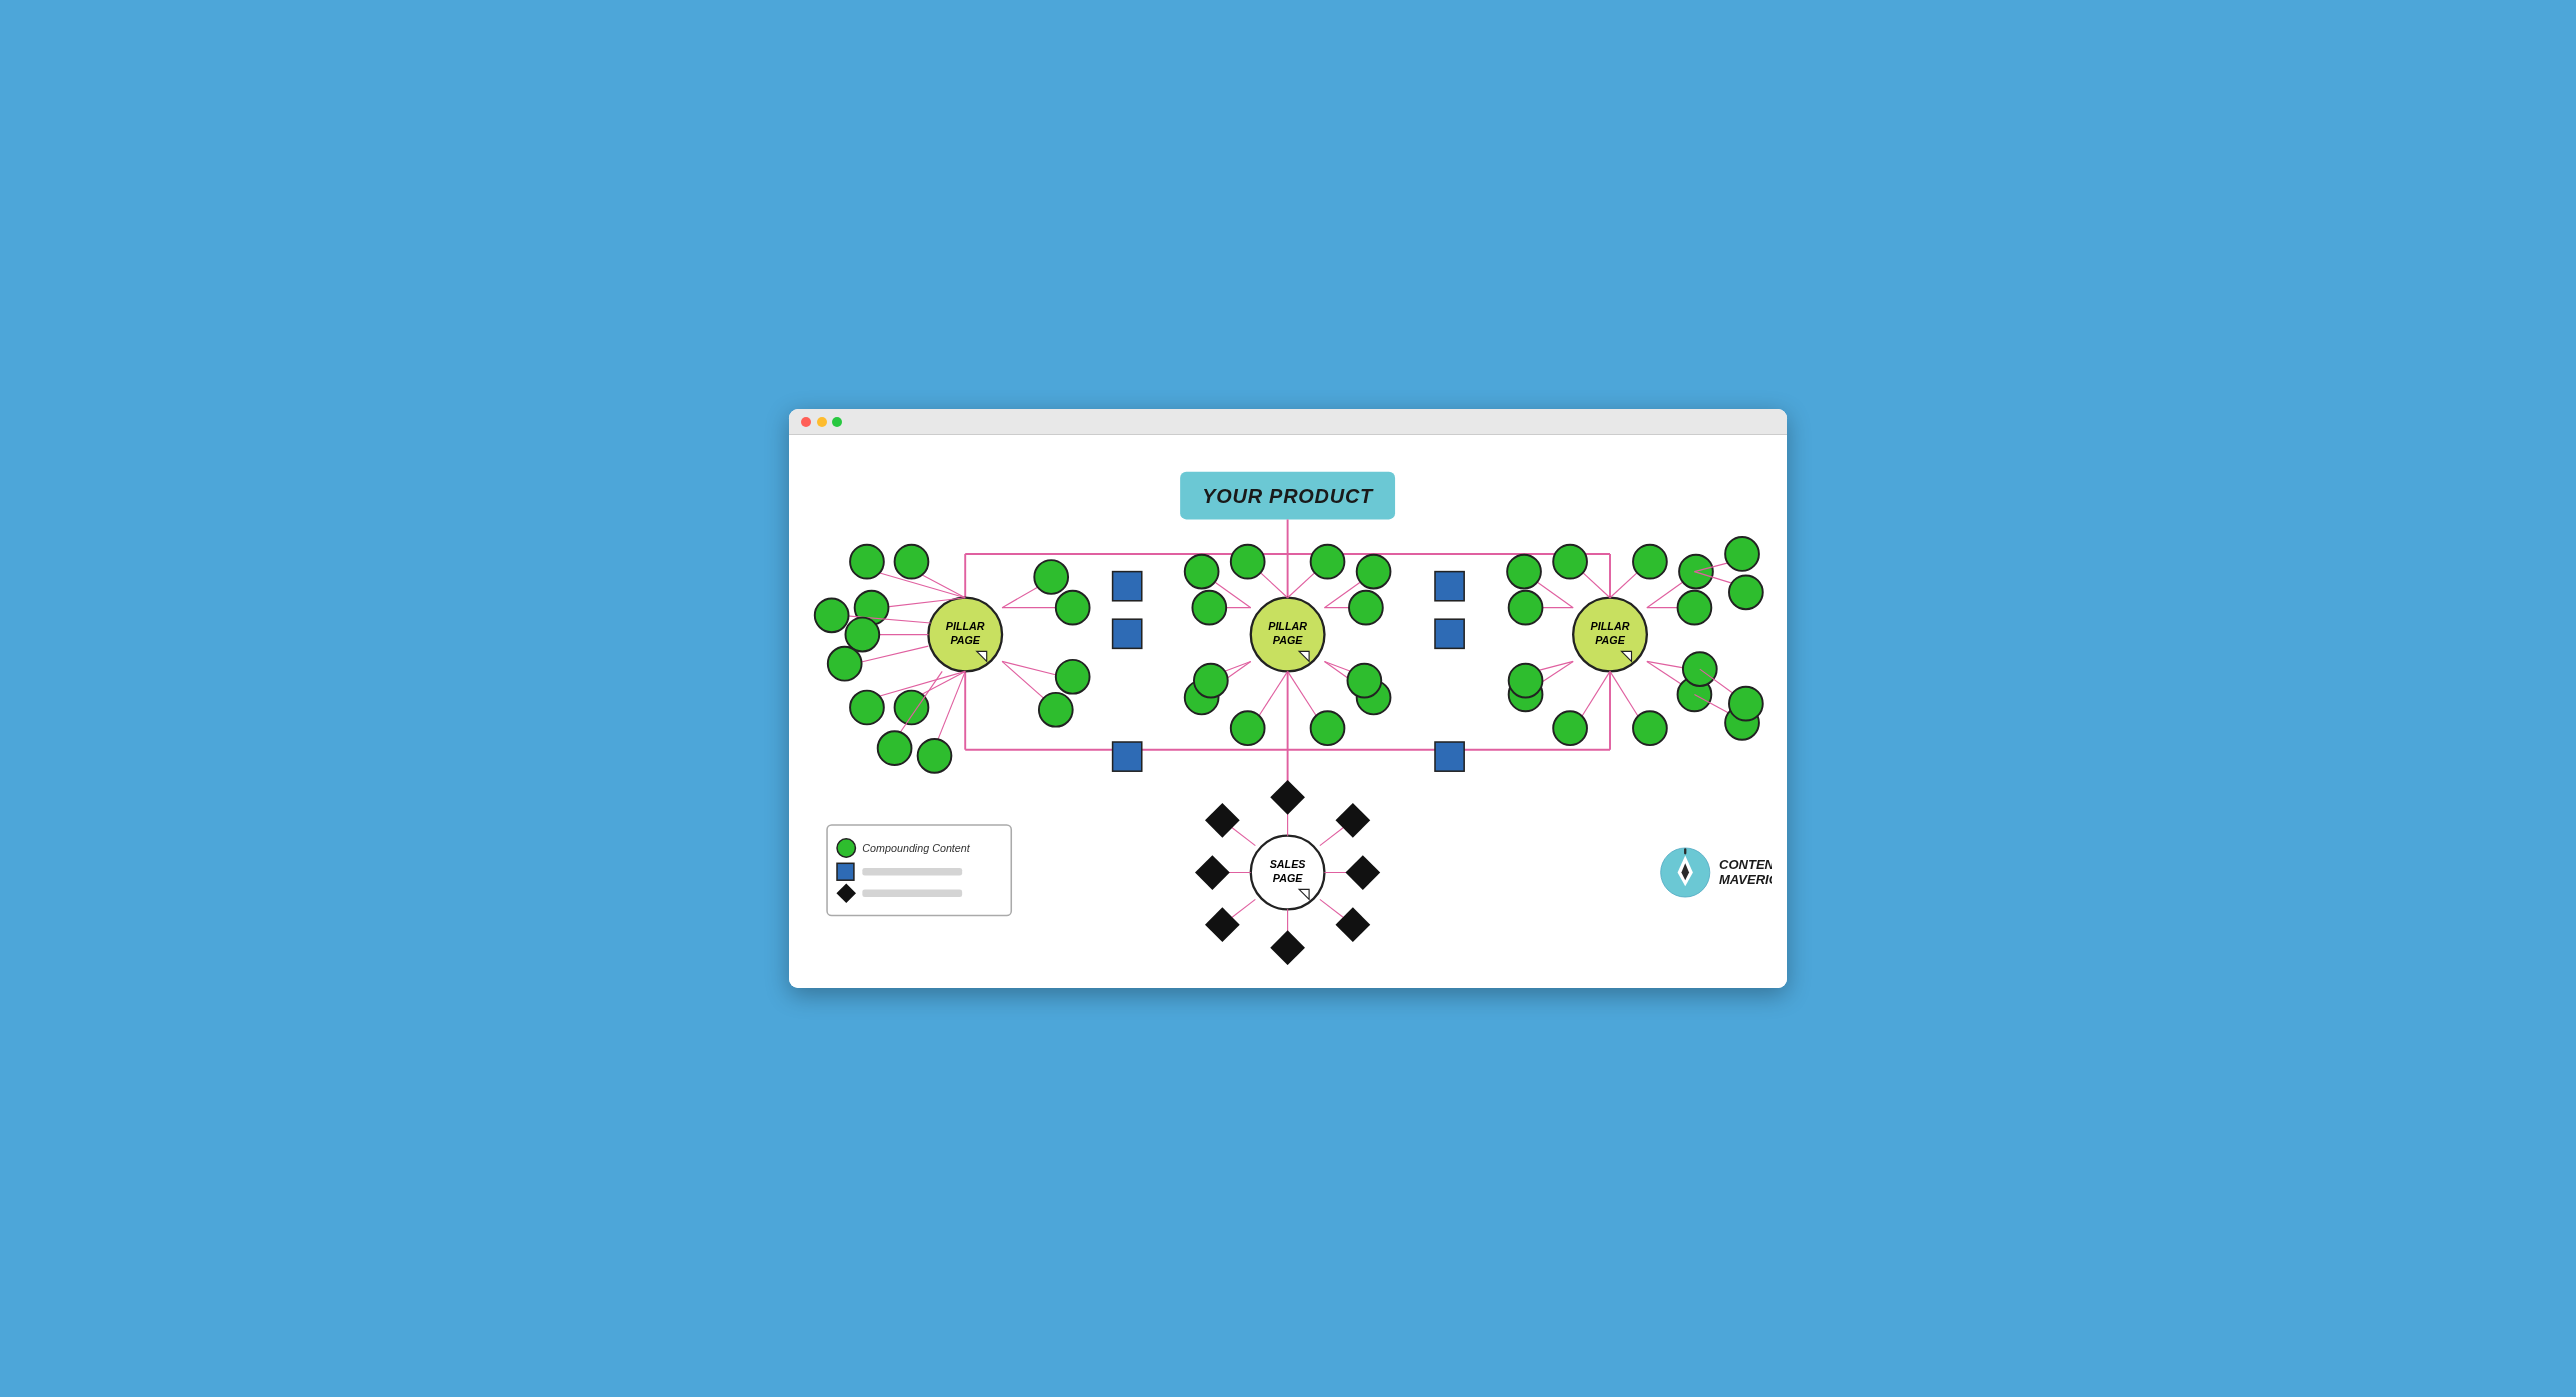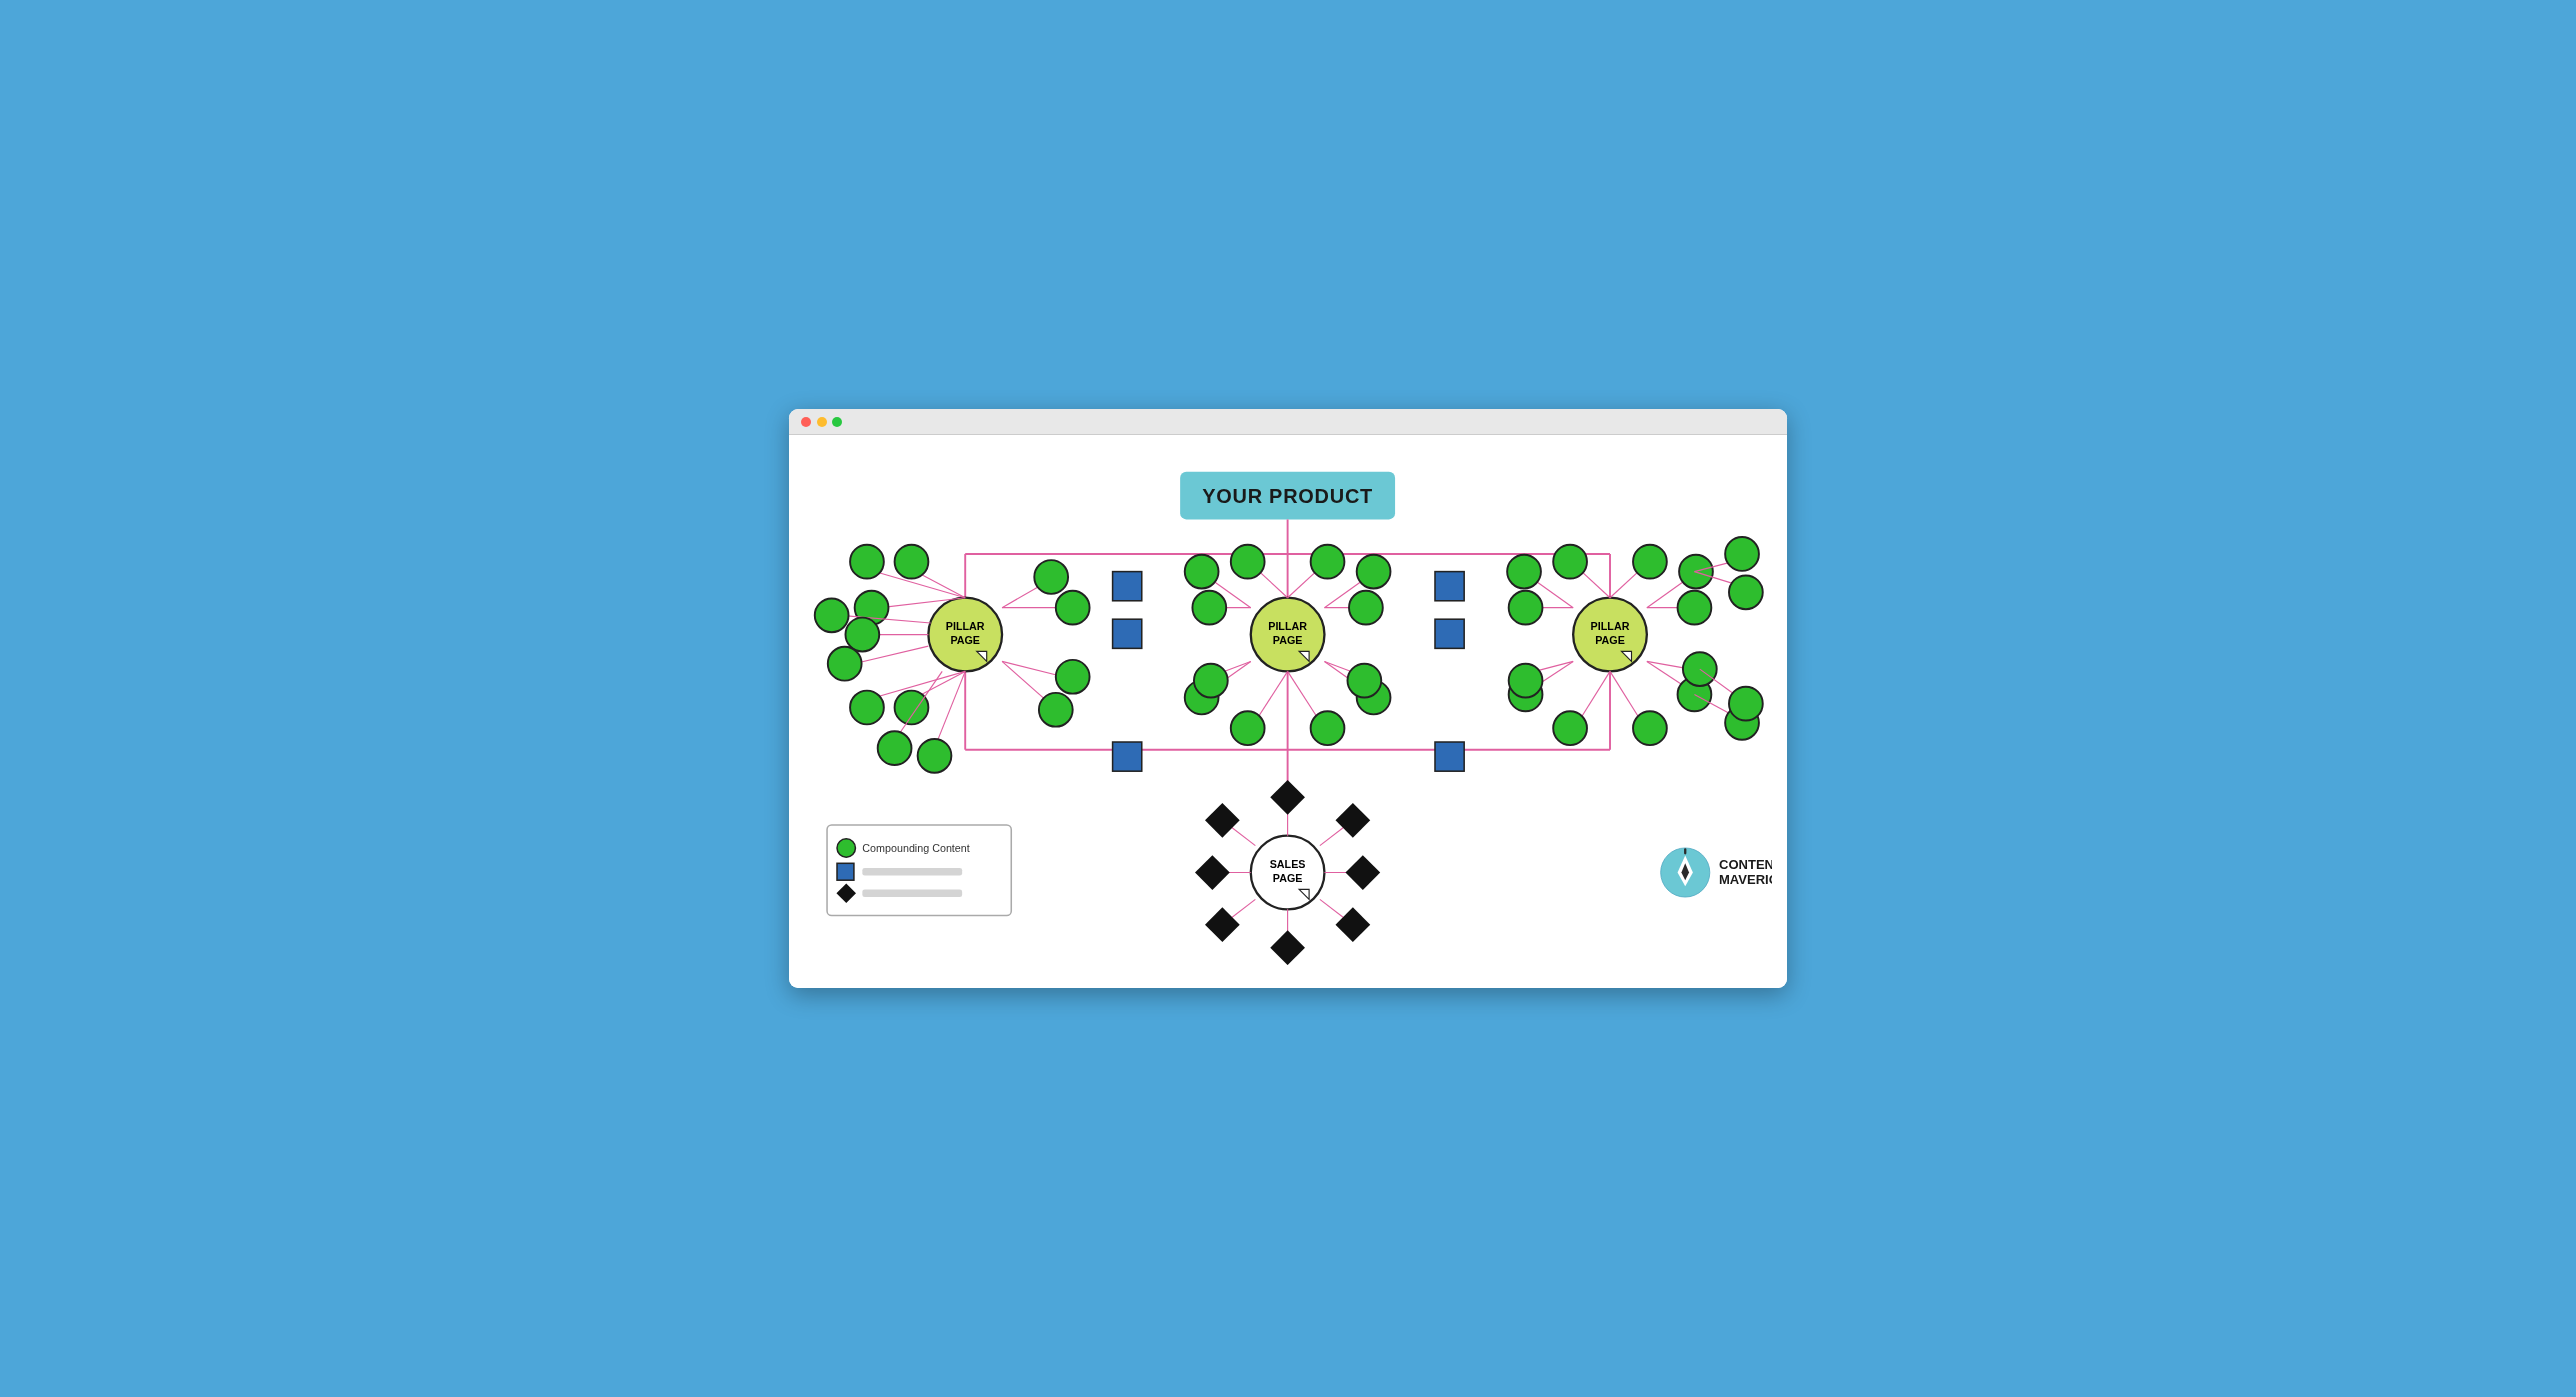--- a/index.html
+++ b/index.html
@@ -11,20 +11,21 @@
       min-height: 100vh;
       font-family: Arial, sans-serif;
     }
     .browser-window {
       background: #ffffff;
       border-radius: 9.2px;
       width: 92%;
       max-width: 998px;
       box-shadow: 0 6.1px 23px rgba(0,0,0,0.3);
       overflow: hidden;
+      font-style: italic;
     }
     .browser-titlebar {
       background: #e8e8e8;
       padding: 7.7px 12.3px;
       display: flex;
       align-items: center;
       gap: 5.4px;
       border-bottom: 0.8px solid #ccc;
     }
     .dot { width: 10px; height: 10px; border-radius: 50%; }

